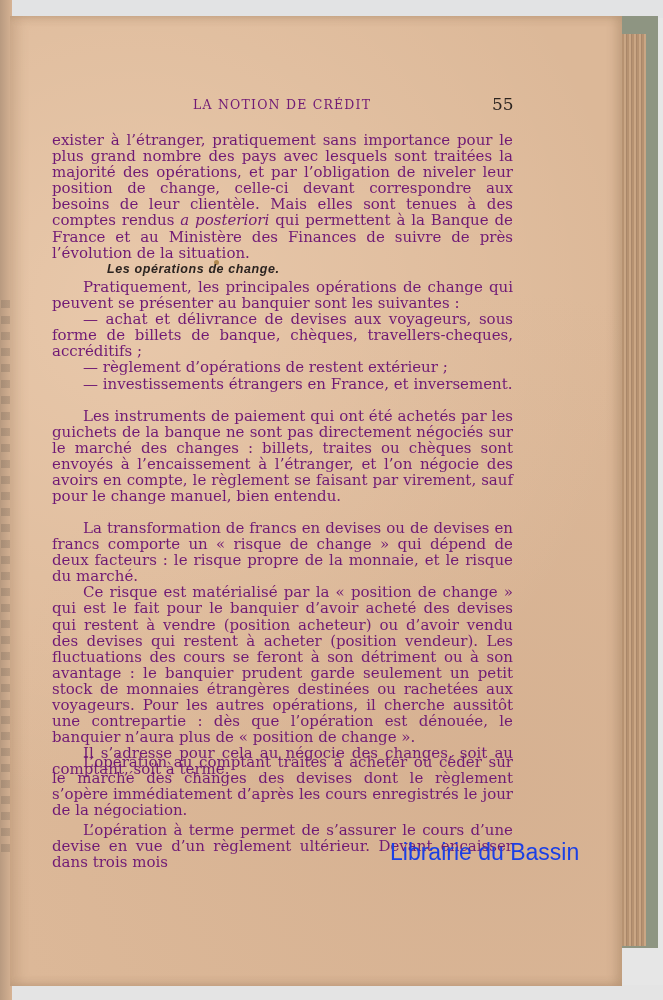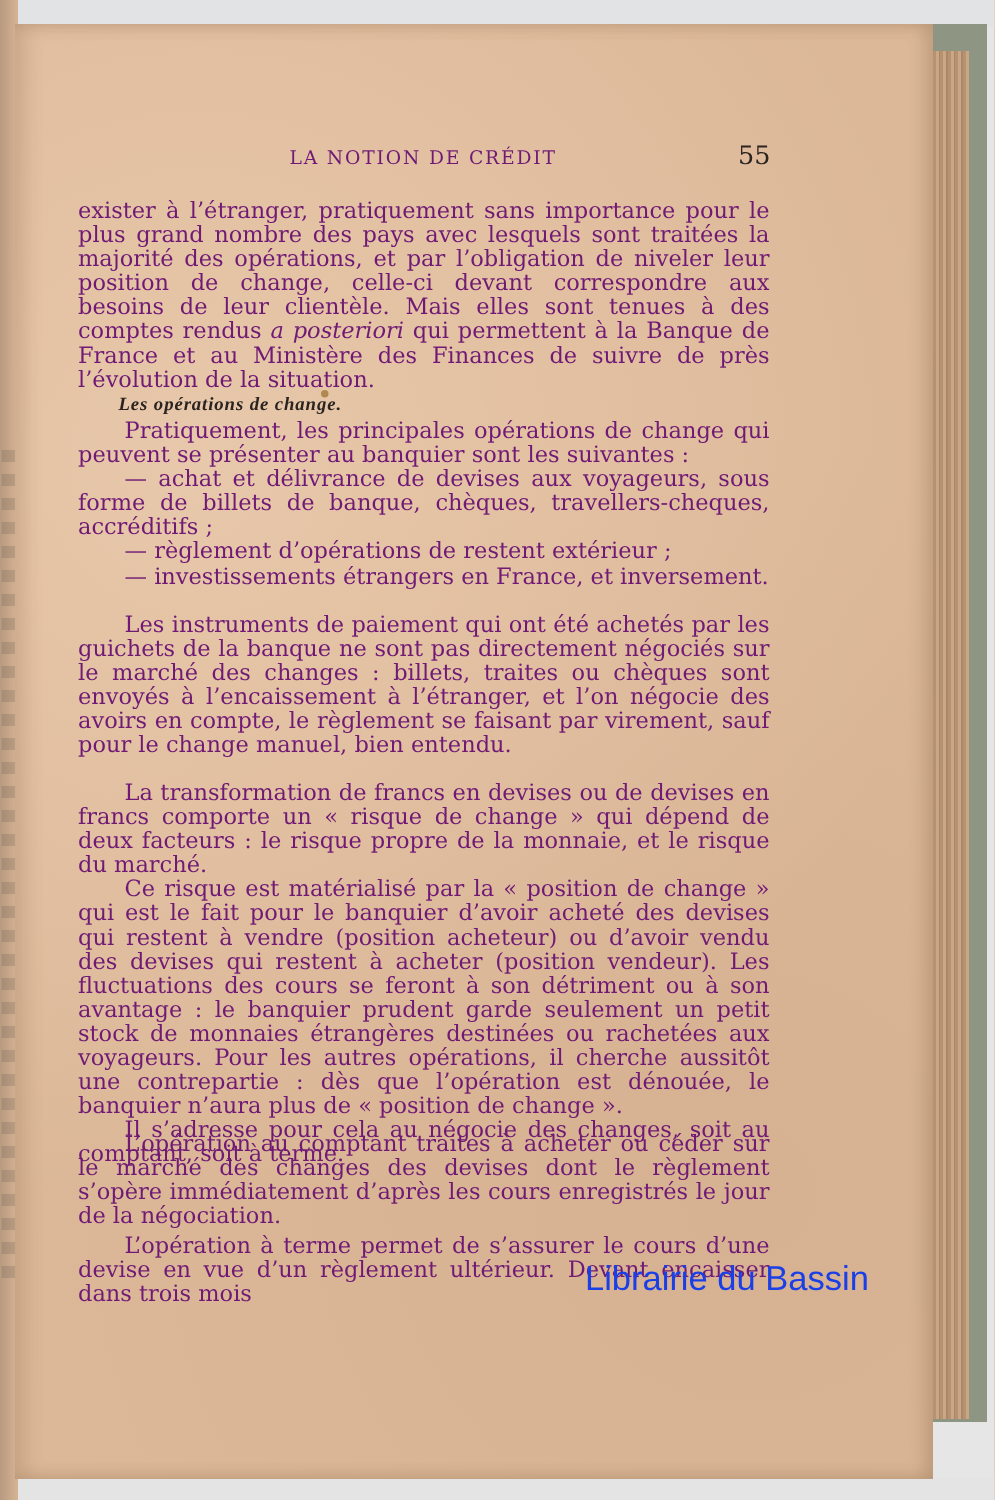--- a/index.html
+++ b/index.html
@@ -45,22 +45,22 @@
     font-size: 17px; color: #2c2420;
   }
   .body-text {
     position: absolute; left: 52px; width: 461px;
     font-size: 15px; line-height: 16.1px; color: #701a75;
     text-align: justify;
   }
   .body-text p { margin: 0; }
   .indent { text-indent: 31px; }
   .heading {
-    position: absolute; left: 79px; top: 262px;
-    font-family: Liberation Serif, serif;
+    position: absolute; left: 107px; top: 262px;
+    font-family: Liberation Sans, sans-serif;
     font-style: italic; font-weight: bold; font-size: 12.5px;
     letter-spacing: 0.6px; color: #2b2320;
   }
   .watermark {
     position: absolute; left: 358px; top: 839px;
     font-family: "Liberation Sans", sans-serif;
     font-size: 23px; color: #1a3fe6;
   }
   .stain { position: absolute; left: 214px; top: 260px; width: 5px; height: 5px; border-radius: 50%; background: #b08850; }
 </style>

